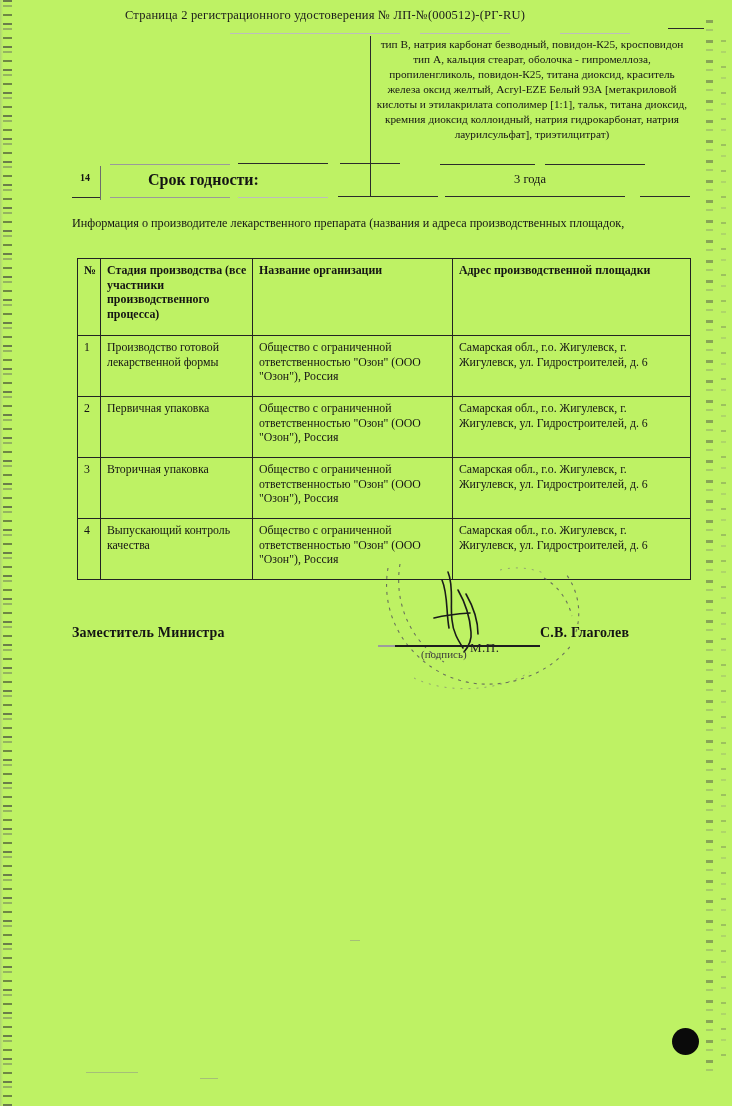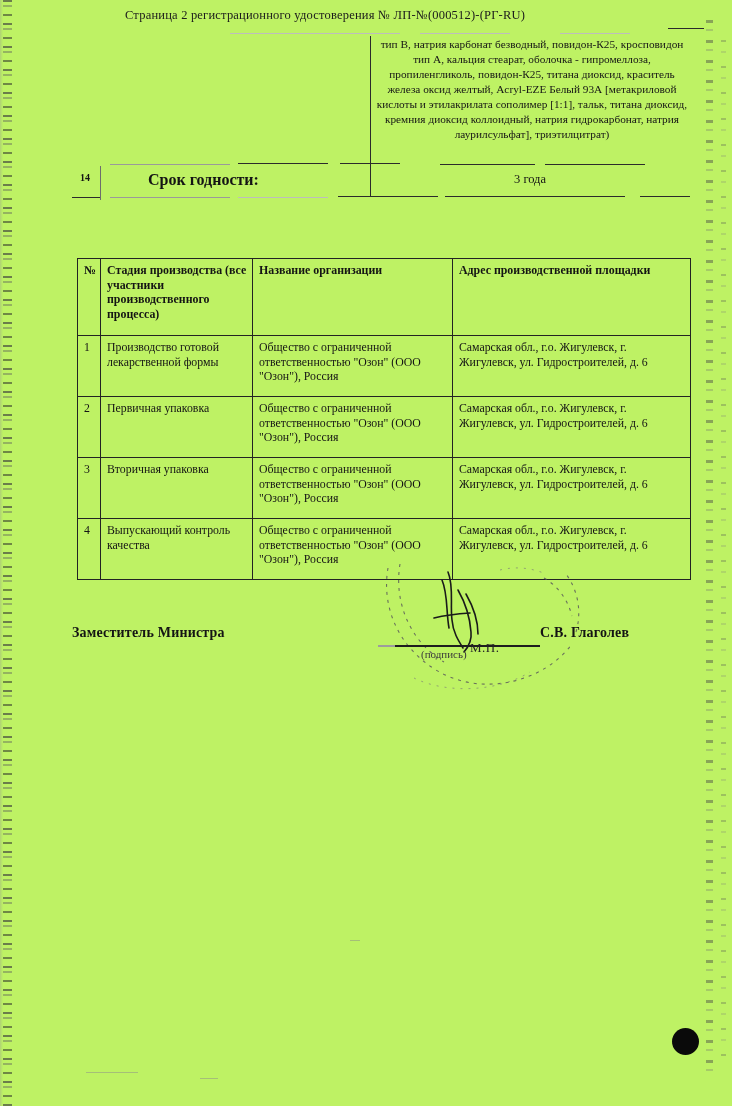--- a/index.html
+++ b/index.html
@@ -276,20 +276,21 @@
   <div class="shelf-value">3 года</div>
 
   <div class="rule" style="left:72px; top:197px; width:28px;"></div>
   <div class="rule faint" style="left:110px; top:197px; width:120px;"></div>
   <div class="rule vfaint" style="left:238px; top:197px; width:90px;"></div>
   <div class="rule" style="left:338px; top:196px; width:100px;"></div>
   <div class="rule" style="left:445px; top:196px; width:180px;"></div>
   <div class="rule" style="left:640px; top:196px; width:50px;"></div>
 
   <div class="intro">
+    <span class="l1">Информация о производителе лекарственного препарата (названия и адреса производственных площадок,</span>
   </div>
 
   <table class="mtable">
     <colgroup>
       <col class="col-num">
         <col class="col-stage">
         <col class="col-org">
         <col class="col-addr">
     </colgroup>
     <thead>

